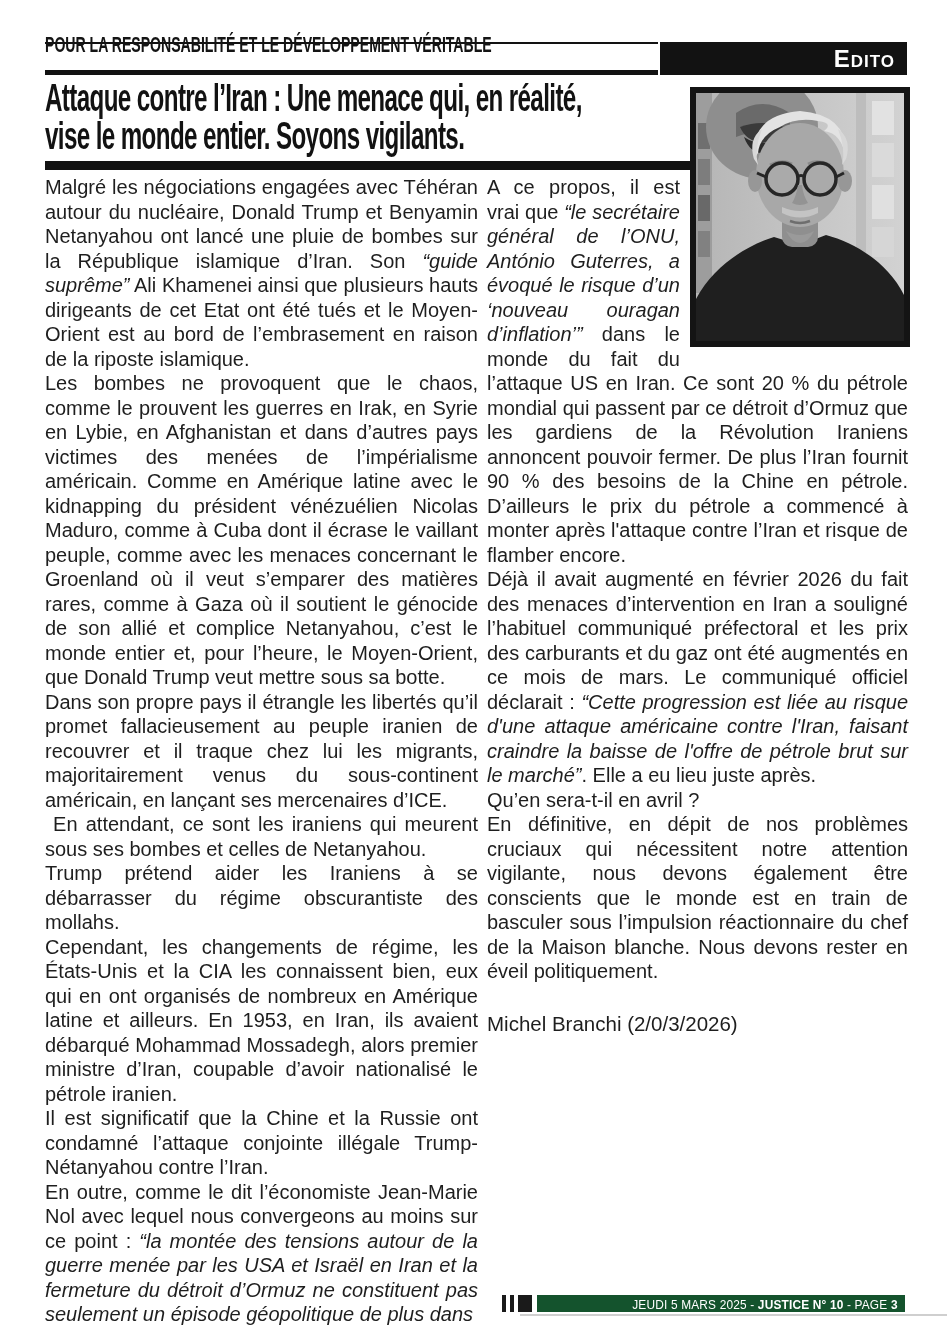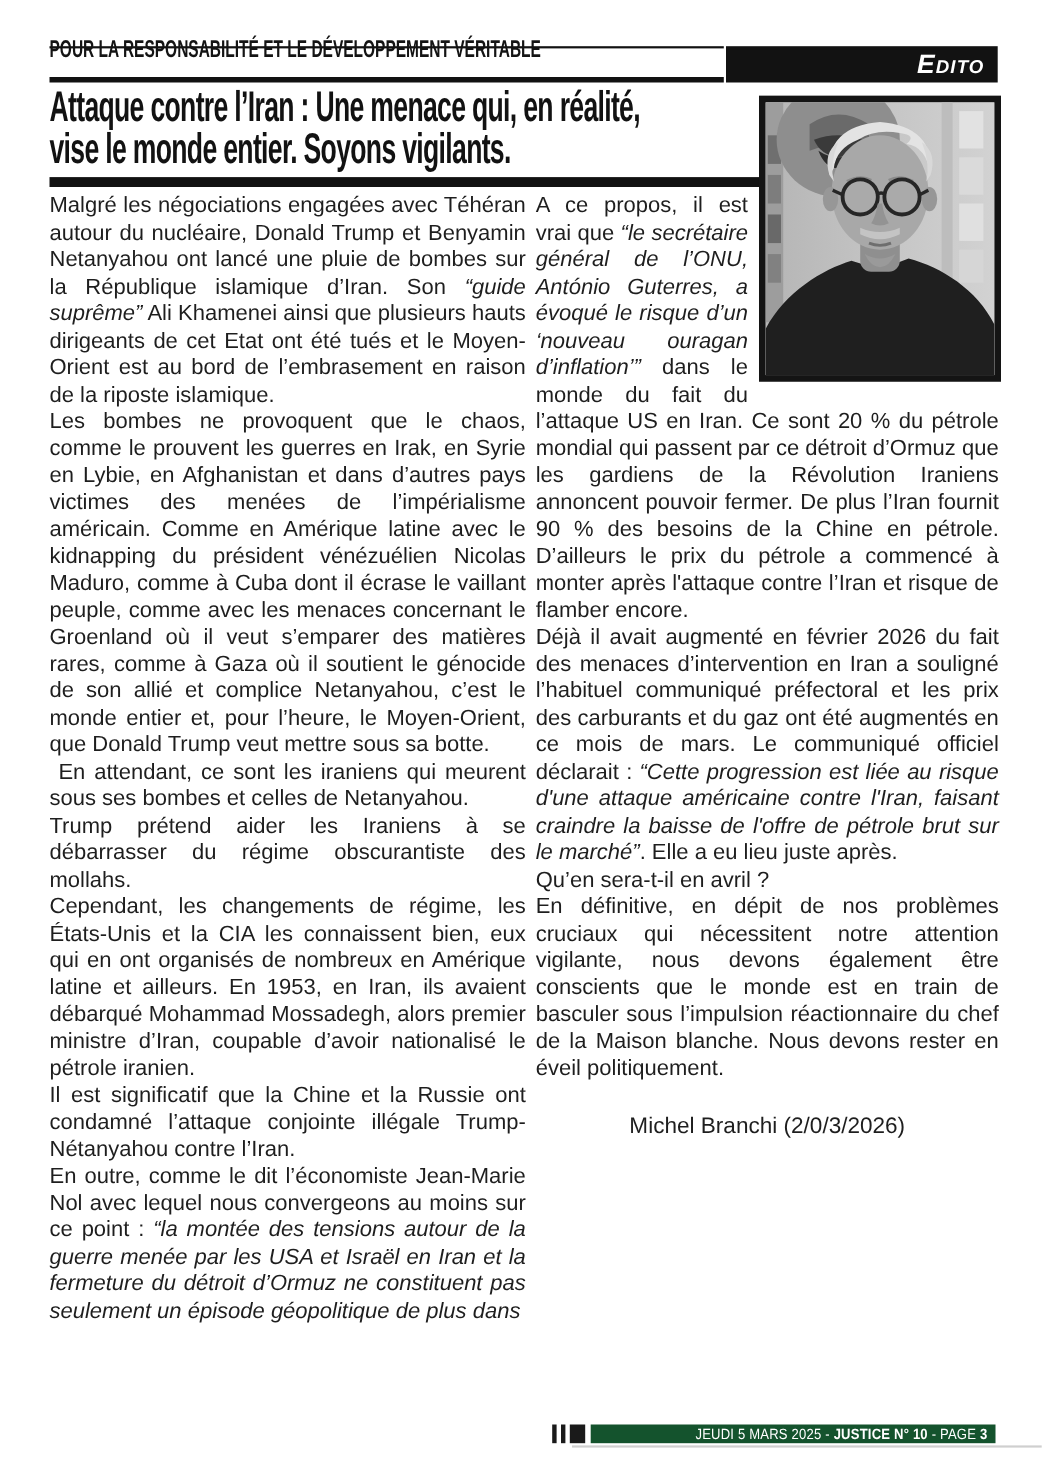--- a/index.html
+++ b/index.html
@@ -16,21 +16,21 @@
     font-size:22px;font-weight:700;color:#141414;white-space:nowrap;
   }
   .tagline .cond{display:inline-block;transform:scaleX(0.64);transform-origin:0 50%;letter-spacing:0px;}
   .thick-rule{position:absolute;left:45px;top:70px;width:613px;height:5px;background:#121212;}
   .edito-badge{
     position:absolute;left:660px;top:42px;width:247px;height:33px;background:#121212;
     color:#ffffff;text-align:right;line-height:33px;padding:0;box-sizing:border-box;
   }
   .edito-badge .badge-text{
     display:inline-block;margin-right:12px;font-size:24px;font-weight:700;
-    font-variant:small-caps;letter-spacing:1px;font-style:italic;
+    font-variant:small-caps;letter-spacing:1px;
   }
   
   .headline{position:absolute;left:45px;top:78px;width:650px;color:#121212;}
   .headline .hl-line{height:38px;line-height:40px;font-size:39px;font-weight:700;white-space:nowrap;}
   .headline .cond{display:inline-block;transform:scaleX(0.62);transform-origin:0 50%;letter-spacing:-1px;}
   .headline-bar{position:absolute;left:45px;top:161px;width:645px;height:9px;background:#121212;}
   
   .portrait{
     position:absolute;left:690px;top:87px;width:208px;height:248px;margin:0;
     border:6px solid #141414;background:#c2c2c2;
@@ -40,21 +40,21 @@
   .col{
     position:absolute;top:175px;font-size:20px;line-height:24.5px;color:#1e1e1e;
     text-align:justify;hyphens:auto;-webkit-hyphens:auto;
   }
   .col p{margin:0;}
   .col-left{left:45px;width:433px;}
   .col-right{left:487px;width:421px;}
   .photo-spacer{float:right;width:228px;height:186px;}
   .it{font-style:italic;}
   .b{font-weight:700;}
-  .signature{margin-top:28px;text-align:center;font-size:20.5px;color:#1e1e1e;}
+  .signature{margin-top:28px;text-align:left;font-size:20.5px;color:#1e1e1e;}
   
   .footer-sq{position:absolute;top:1295px;height:17px;background:#1a1a1a;}
   .footer-sq.s1{left:502px;width:4px;}
   .footer-sq.s2{left:510px;width:4px;}
   .footer-sq.s3{left:518px;width:14px;}
   .footer-bar{
     position:absolute;left:537px;top:1295px;width:368px;height:17px;background:#14532d;
     color:#ffffff;text-align:right;line-height:17px;box-sizing:border-box;
   }
   .footer-text{
@@ -144,20 +144,21 @@
 
       <path d="M94 128 Q104 132 114 128" stroke="#6e6e6e" stroke-width="2.5" fill="none"></path>
 
       <path d="M90 138 Q104 146 118 138 Q112 150 104 150 Q96 150 90 138 Z" fill="#9a9a9a"></path>
     </svg>
   </figure>
 
   <div class="col col-left" id="col-left">
       <p><span>Malgré les négociations engagées avec Téhéran autour du nucléaire, Donald Trump et Benyamin Netanyahou ont lancé une pluie de bombes sur la République islamique d’Iran. Son </span><span class="it">“guide suprême”</span><span> Ali Khamenei ainsi que plusieurs hauts dirigeants de cet Etat ont été tués et le Moyen-Orient est au bord de l’embrasement en raison de la riposte islamique.</span></p>
       <p><span>Les bombes ne provoquent que le chaos, comme le prouvent les guerres en Irak, en Syrie en Lybie, en Afghanistan et dans d’autres pays victimes des menées de l’impérialisme américain. Comme en Amérique latine avec le kidnapping du président vénézuélien Nicolas Maduro, comme à Cuba dont il écrase le vaillant peuple, comme avec les menaces concernant le Groenland où il veut s’emparer des matières rares, comme à Gaza où il soutient le génocide de son allié et complice Netanyahou, c’est le monde entier et, pour l’heure, le Moyen-Orient, que Donald Trump veut mettre sous sa botte.</span></p>
+      <p><span>Dans son propre pays il étrangle les libertés qu’il promet fallacieusement au peuple iranien de recouvrer et il traque chez lui les migrants, majoritairement venus du sous-continent américain, en lançant ses mercenaires d’ICE.</span></p>
       <p><span>&nbsp;En attendant, ce sont les iraniens qui meurent sous ses bombes et celles de Netanyahou.</span></p>
       <p><span>Trump prétend aider les Iraniens à se débarrasser du régime obscurantiste des mollahs.</span></p>
       <p><span>Cependant, les changements de régime, les États-Unis et la CIA les connaissent bien, eux qui en ont organisés de nombreux en Amérique latine et ailleurs. En 1953, en Iran, ils avaient débarqué Mohammad Mossadegh, alors premier ministre d’Iran, coupable d’avoir nationalisé le pétrole iranien.</span></p>
       <p><span>Il est significatif que la Chine et la Russie ont condamné l’attaque conjointe illégale Trump-Nétanyahou contre l’Iran.</span></p>
       <p><span>En outre, comme le dit l’économiste Jean-Marie Nol avec lequel nous convergeons au moins sur ce point : </span><span class="it">“la montée des tensions autour de la guerre menée par les USA et Israël en Iran et la fermeture du détroit d’Ormuz ne constituent pas seulement un épisode géopolitique de plus dans</span></p>
     </div>
 
   <div class="col col-right" id="col-right">
     <div class="photo-spacer"></div>
       <p><span>A ce propos, il est vrai que </span><span class="it">“le secrétaire général de l’ONU, António Guterres, a évoqué le risque d’un ‘nouveau ouragan d’inflation’”</span><span> dans le monde du fait du l’attaque US en Iran. Ce sont 20 % du pétrole mondial qui passent par ce détroit d’Ormuz que les gardiens de la Révolution Iraniens annoncent pouvoir fermer. De plus l’Iran fournit 90 % des besoins de la Chine en pétrole. D’ailleurs le prix du pétrole a commencé à monter après l'attaque contre l’Iran et risque de flamber encore.</span></p>

